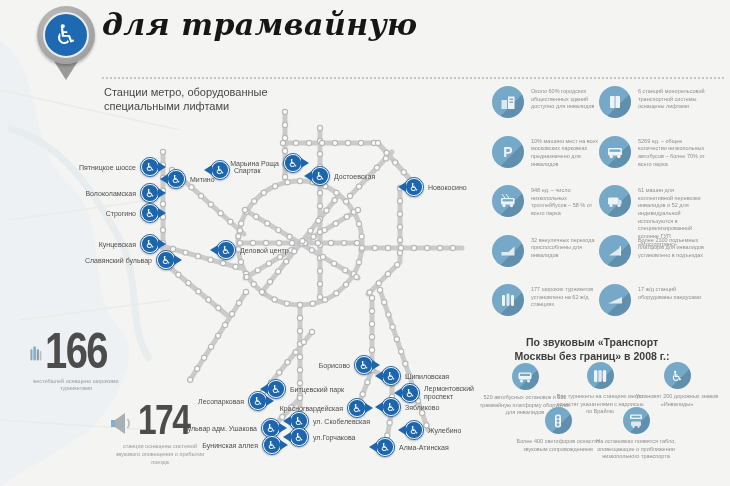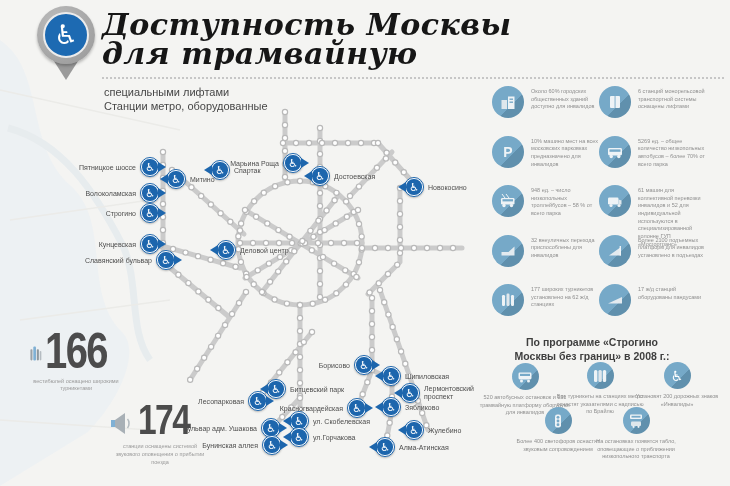--- a/index.html
+++ b/index.html
@@ -333,27 +333,26 @@
   </svg>
 
   <div class="bigpin">
     <div class="tail"></div>
     <div class="ball"></div>
     <div class="blue">
         <span>♿</span>
       </div>
   </div>
   <div class="title">
-    <div>Доступность Москвы</div>
     <div>для трамвайную</div>
   </div>
   <div class="rule"></div>
   <div class="subtitle">
+    <div>Станции метро, оборудованные</div>
     <div>специальными лифтами</div>
-    <div>Станции метро, оборудованные</div>
   </div>
 
   <div id="stations">
     <div class="st" style="left:150px;top:167px">
         <div class="pin tail-right">
           <span class="wc">♿</span>
         </div>
         <div class="lbl side-left">Пятницкое шоссе</div>
       </div>
     <div class="st" style="left:176px;top:179px">
@@ -615,21 +614,21 @@
           <rect x="1" y="10" width="5" height="7" fill="#7fb0d4"></rect>
           <path d="M5,10 L15,3 L15,24 L5,17 Z" fill="#a8b0b6"></path>
           <path d="M17.5,9 C19.5,11 19.5,16 17.5,18" stroke="#b5bcc1" stroke-width="1.6" fill="none"></path>
         </svg>
       <div class="nval">174</div>
     </div>
     <div class="ncap">станции оснащены системой звукового оповещения о прибытии поезда</div>
   </div>
 
   <div class="ptitle">
-    <div>По программе «Строгино</div>
+    <div>По звуковым «Транспорт</div>
     <div>Москвы без границ» в 2008 г.:</div>
   </div>
   <div class="pitem" style="left:525px;top:363px">
     <div class="pcircle">
       <svg width="16" height="16" viewBox="0 0 16 16">
           <rect x="1.5" y="3.5" width="13" height="7" rx="1.4" fill="#eef3f6"></rect>
           <rect x="3" y="4.8" width="10" height="2.2" fill="#76a9c8"></rect>
           <circle cx="4.5" cy="12" r="1.5" fill="#eef3f6"></circle>
           <circle cx="11.5" cy="12" r="1.5" fill="#eef3f6"></circle>
         </svg>

